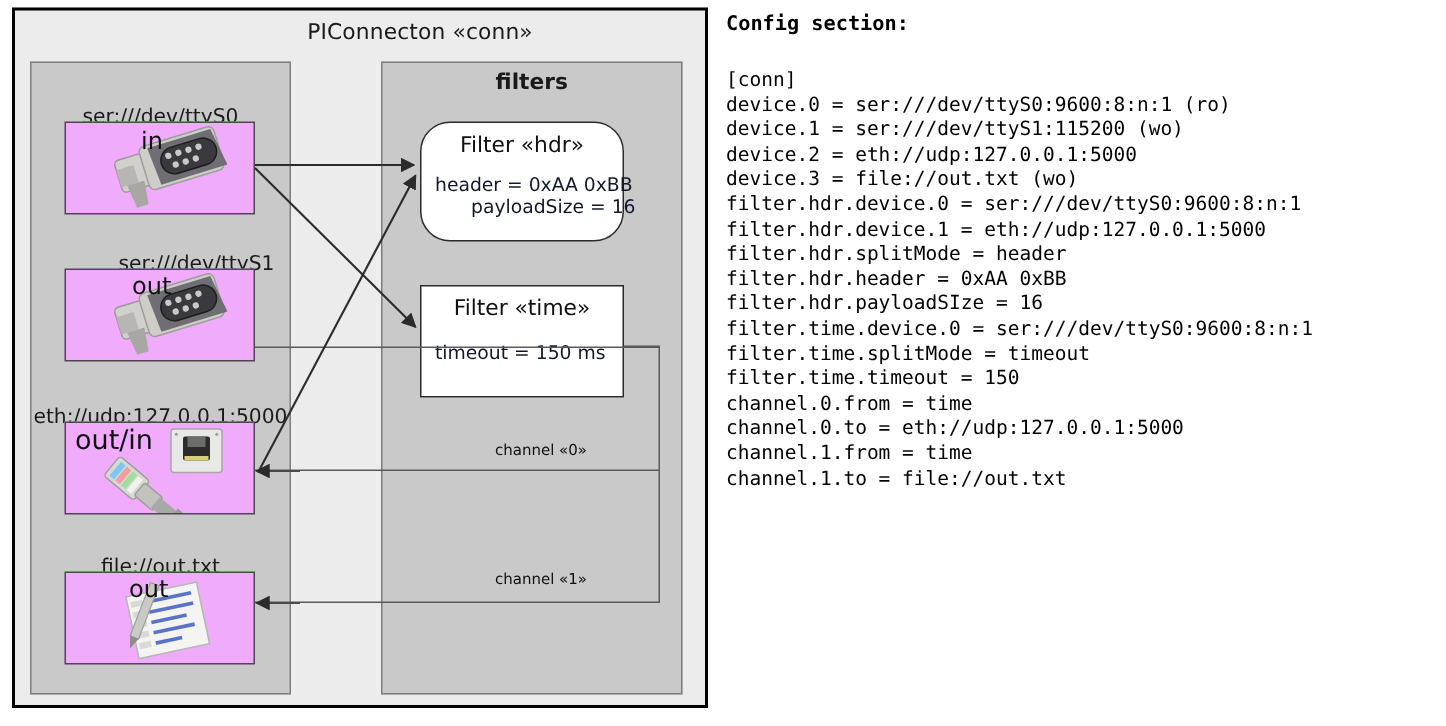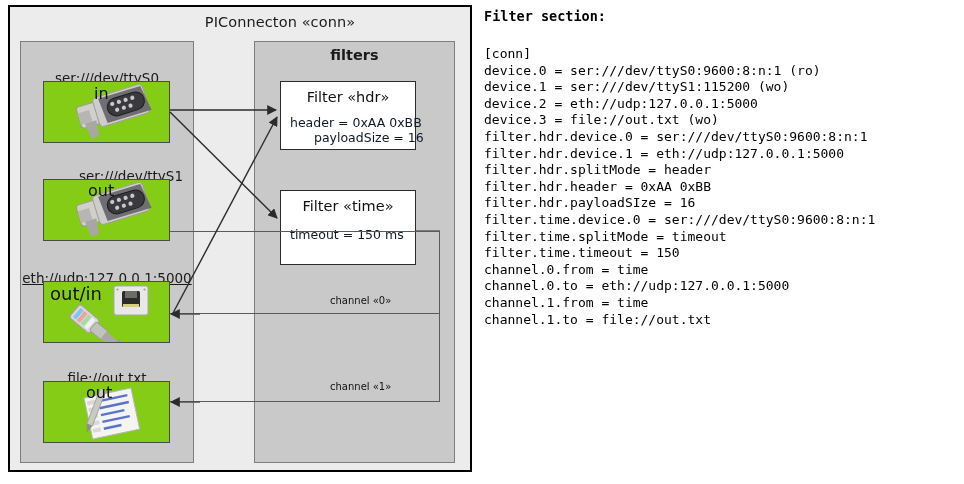--- a/index.html
+++ b/index.html
@@ -25,21 +25,21 @@
     font-size:14.5px;color:#1a1a1a;
   }
   #devices-panel{left:20px;top:41px;width:174px;height:422px;}
   #filters-panel{left:254px;top:41px;width:201px;height:422px;font-weight:bold;}
 
   
   .dev-label{
     position:absolute;text-align:center;font-size:13.5px;color:#1a1a1a;white-space:nowrap;margin-top:12px;
   }
   .dev-box{
-    position:absolute;background:#84cc16;border:1.5px solid #4a4a4a;box-sizing:border-box;
+    position:absolute;background:#f0abfc;border:1.5px solid #4a4a4a;box-sizing:border-box;
     overflow:hidden;
   }
   .dev-dir{
     position:absolute;font-size:16px;color:#111;line-height:1;
   }
 
   
   .filter-box{
     position:absolute;background:#ffffff;border:1.5px solid #2b2b2b;box-sizing:border-box;
   }
@@ -120,21 +120,21 @@
         <circle cx="57" cy="13" r="2.1" fill="#c9c9cc"></circle>
         <circle cx="39" cy="20" r="2.1" fill="#c9c9cc"></circle>
         <circle cx="46" cy="20" r="2.1" fill="#c9c9cc"></circle>
         <circle cx="53" cy="20" r="2.1" fill="#c9c9cc"></circle>
         <rect x="0" y="12" width="12" height="12" fill="#b8b6b2"></rect>
         <path d="M4 24 L16 24 L14 40 L6 40 Z" fill="#a9a7a3"></path>
       </g>
     </svg>
   </div>
 
-  <div class="dev-label" style="left:14px;top:258px;width:186px;text-decoration:underline;">eth://udp:127.0.0.1:5000</div>
+  <div class="dev-label" style="left:14px;top:258px;width:186px;">eth://udp:127.0.0.1:5000</div>
   <div class="dev-box" style="left:43px;top:281px;width:127px;height:62px;">
     <span class="dev-dir" style="left:6px;top:3px;font-size:18px;">out/in</span>
     <svg width="127" height="62" viewBox="0 0 127 62">
       <rect x="70" y="4" width="34" height="29" rx="2" fill="#e8e8e6" stroke="#a7a7a4" stroke-width="1"></rect>
       <rect x="78" y="9" width="18" height="16" rx="1.5" fill="#2b2b2b"></rect>
       <rect x="81" y="9" width="12" height="7" fill="#6d6d68"></rect>
       <rect x="79" y="22" width="16" height="3" fill="#d8cf7a"></rect>
       <circle cx="73.5" cy="7.5" r="1" fill="#9a9a98"></circle>
       <circle cx="100.5" cy="7.5" r="1" fill="#9a9a98"></circle>
       <g transform="translate(36,22) rotate(40)">
@@ -175,21 +175,21 @@
           <path d="M0 38 L6 38 L3 46 Z" fill="#8d8d8a"></path>
         </g>
       </g>
     </svg>
   </div>
 
   <div class="panel" id="filters-panel">
     <div class="panel-title">filters</div>
   </div>
 
-  <div class="filter-box" style="left:280px;top:81px;width:136px;height:69px;">
+  <div class="filter-box" style="left:280px;top:81px;width:136px;height:80px;border-radius:20px;">
     <div class="filter-title">Filter «hdr»</div>
     <div class="filter-attr" style="left:9px;top:33px;">header = 0xAA 0xBB</div>
     <div class="filter-attr" style="left:9px;top:48px;margin-left:24px;">payloadSize = 16</div>
   </div>
 
   <div class="filter-box" style="left:280px;top:190px;width:136px;height:75px;">
     <div class="filter-title">Filter «time»</div>
     <div class="filter-attr" style="left:9px;top:36px;">timeout = 150 ms</div>
   </div>
 
@@ -212,16 +212,16 @@
 
     <line x1="172" y1="315" x2="277" y2="117" stroke="#2b2b2b" stroke-width="1.4" marker-end="url(#arrow)"></line>
 
     <line x1="200" y1="314" x2="171" y2="314" stroke="#4a4a4a" stroke-width="1.4" marker-end="url(#arrow)"></line>
 
     <line x1="200" y1="402" x2="171" y2="402" stroke="#4a4a4a" stroke-width="1.4" marker-end="url(#arrow)"></line>
 
     <line x1="416" y1="231" x2="440" y2="231" stroke="#5a5a5a" stroke-width="1.4"></line>
   </svg>
 
-  <div class="cfg-head">Filter section:</div>
+  <div class="cfg-head">Config section:</div>
   <div class="cfg-body" id="config-lines"><div>[conn]</div><div>device.0 = ser:///dev/ttyS0:9600:8:n:1 (ro)</div><div>device.1 = ser:///dev/ttyS1:115200 (wo)</div><div>device.2 = eth://udp:127.0.0.1:5000</div><div>device.3 = file://out.txt (wo)</div><div>filter.hdr.device.0 = ser:///dev/ttyS0:9600:8:n:1</div><div>filter.hdr.device.1 = eth://udp:127.0.0.1:5000</div><div>filter.hdr.splitMode = header</div><div>filter.hdr.header = 0xAA 0xBB</div><div>filter.hdr.payloadSIze = 16</div><div>filter.time.device.0 = ser:///dev/ttyS0:9600:8:n:1</div><div>filter.time.splitMode = timeout</div><div>filter.time.timeout = 150</div><div>channel.0.from = time</div><div>channel.0.to = eth://udp:127.0.0.1:5000</div><div>channel.1.from = time</div><div>channel.1.to = file://out.txt</div></div>
 
 </div>
 
 </body></html>

